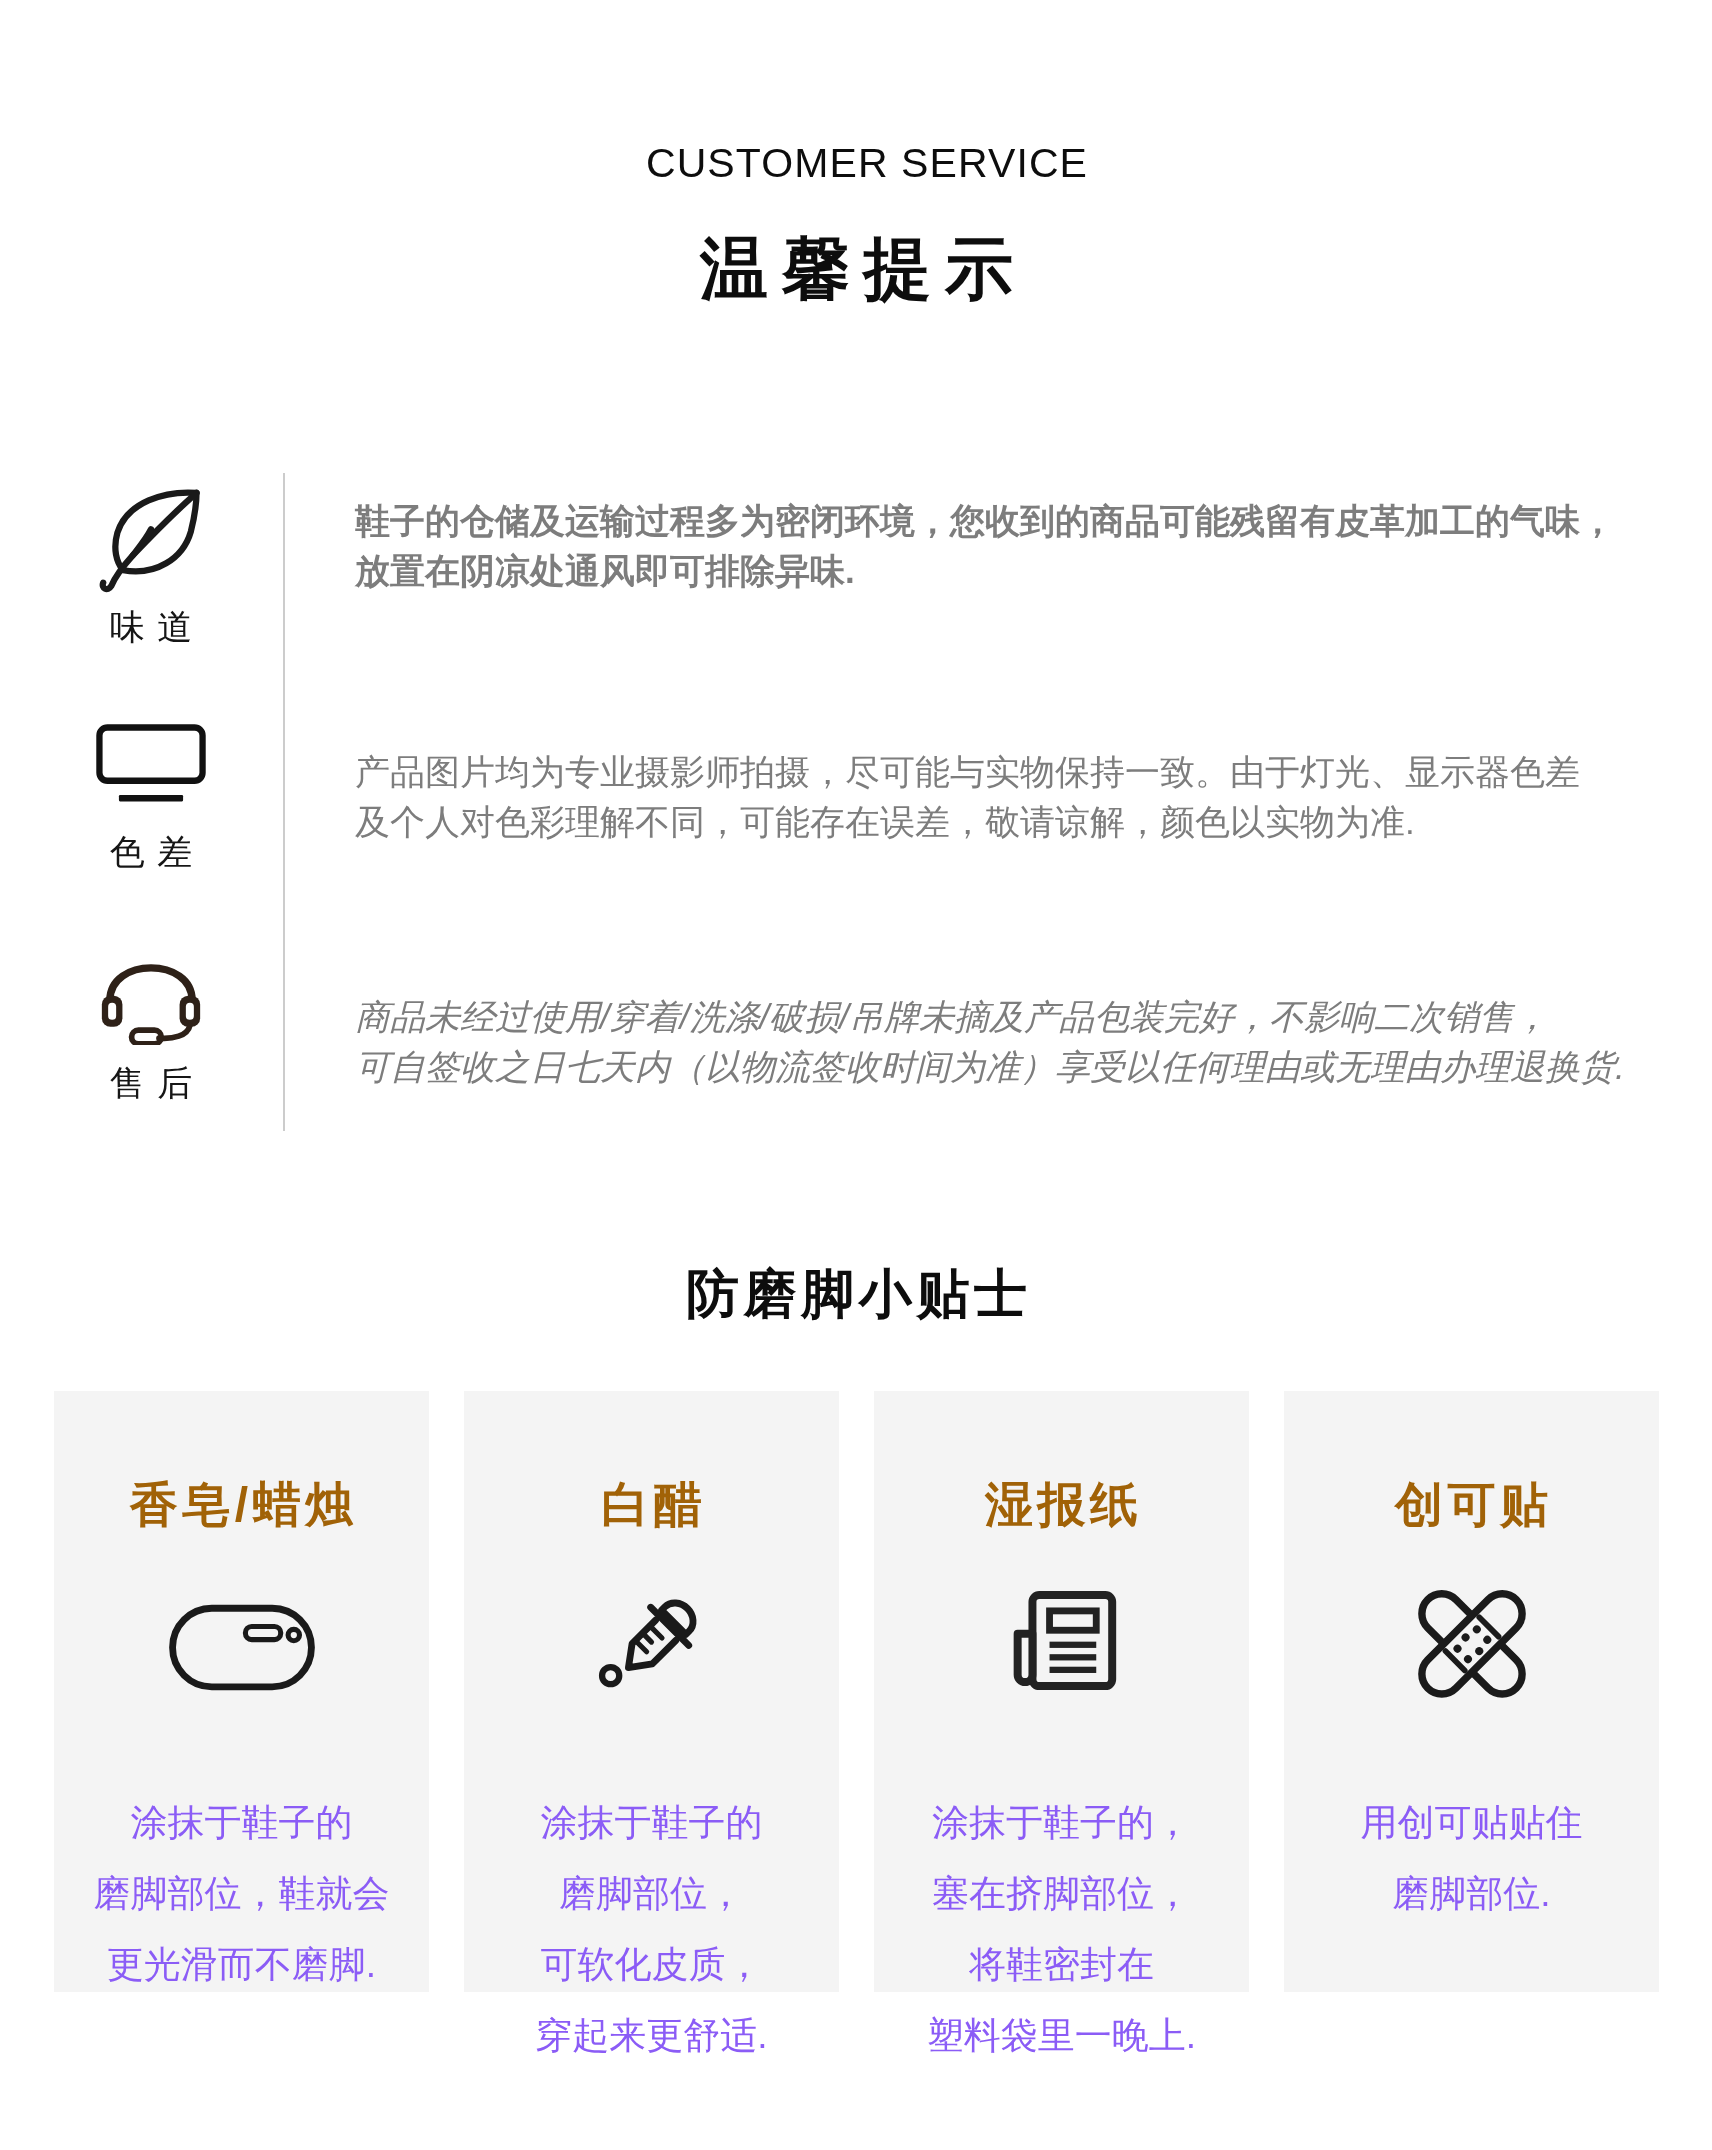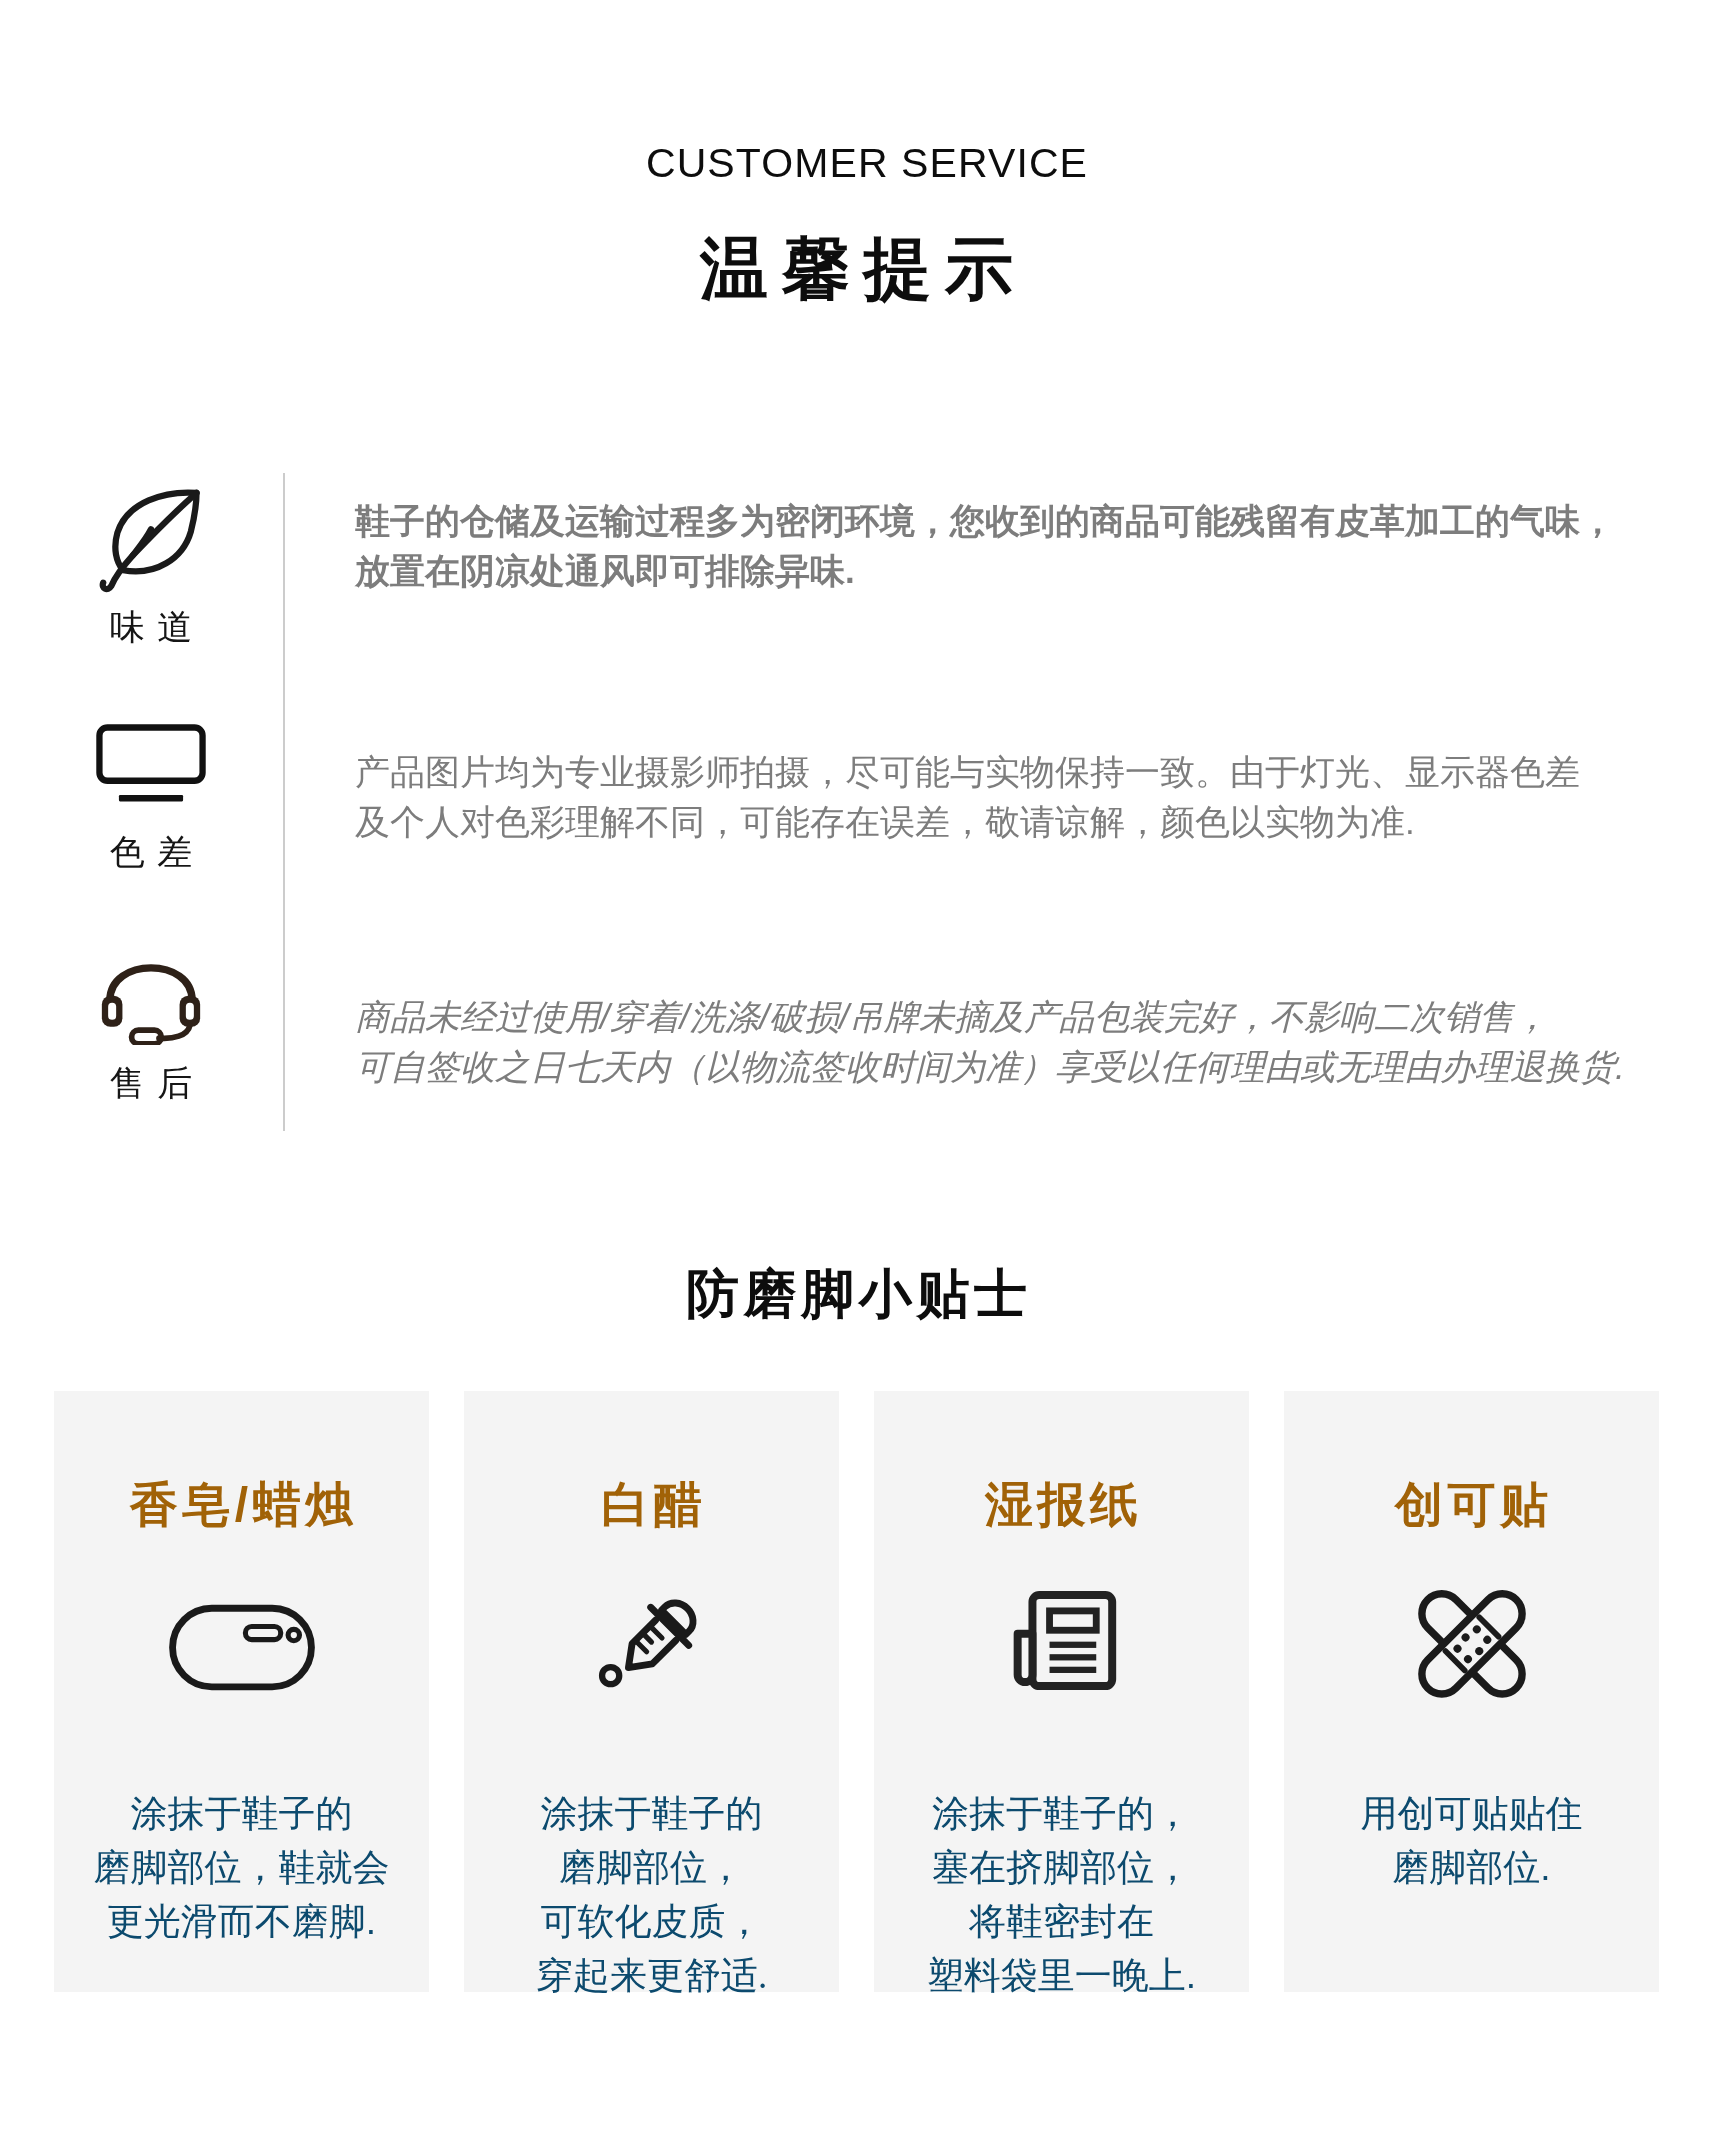--- a/index.html
+++ b/index.html
@@ -45,34 +45,34 @@
   .text-3{top:992px;font-style:italic;}
   
   .tips-title{
     left:0;right:0;top:1259px;text-align:center;
     font-size:53px;font-weight:700;color:#0d0d0d;letter-spacing:4.6px;text-indent:4.6px;
   }
   .tip-card{
     top:1391px;width:375px;height:601px;background:#f4f4f4;
   }
   .card-1{left:54px;}
-  .card-2{left:464px;font-family:Liberation Serif, serif;}
+  .card-2{left:464px;}
   .card-3{left:874px;}
   .card-4{left:1284px;}
   .tip-title{
     position:absolute;left:0;right:0;top:82px;text-align:center;
     font-size:48px;font-weight:700;color:#a16207;letter-spacing:4.6px;text-indent:4.6px;
   }
   .tip-iconwrap{
     position:absolute;left:0;right:0;top:168px;height:171px;
     display:flex;align-items:center;justify-content:center;
   }
   .tip-text{
     position:absolute;left:0;right:0;top:396px;text-align:center;
-    font-size:37px;line-height:54px;color:#0c4a6e;white-space:pre-line;
+    font-size:37px;line-height:71px;color:#8b5cf6;white-space:pre-line;
   }
   svg{display:block;}
 </style>
 </head>
 <body>
 
 <div>
 
   <div class="abs header-en">CUSTOMER SERVICE</div>
   <div class="abs header-cn">温馨提示</div>

